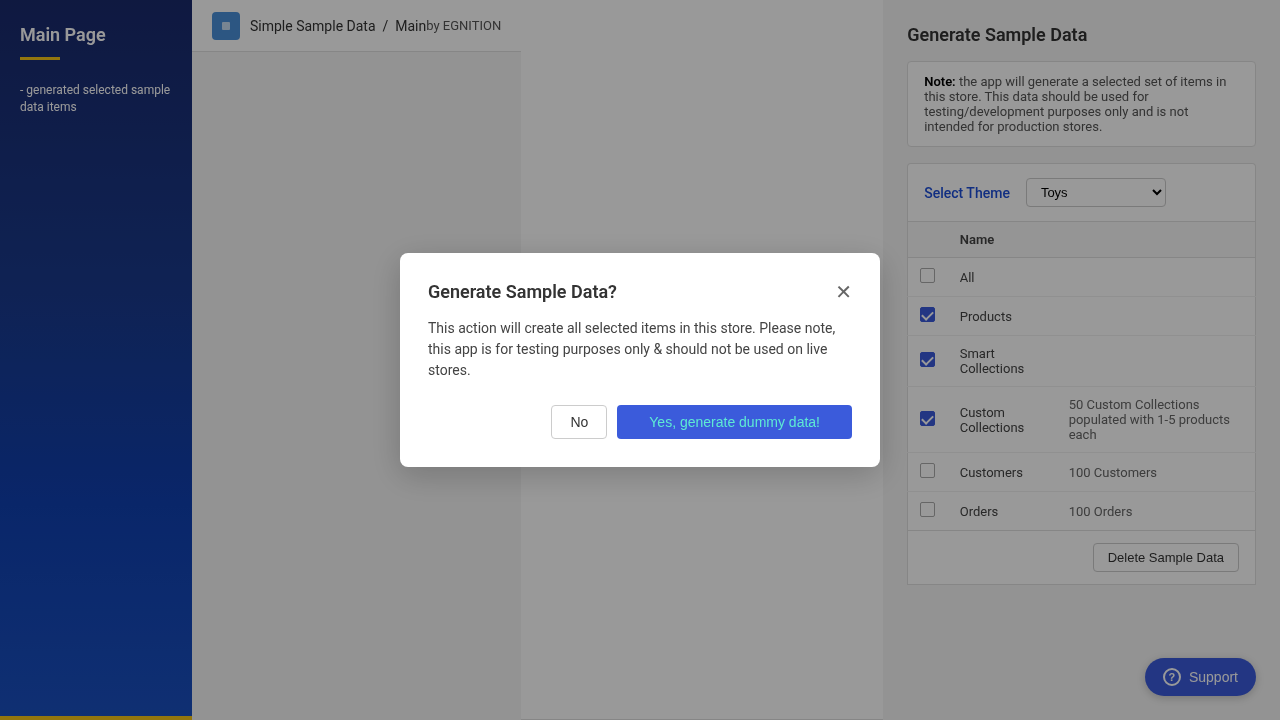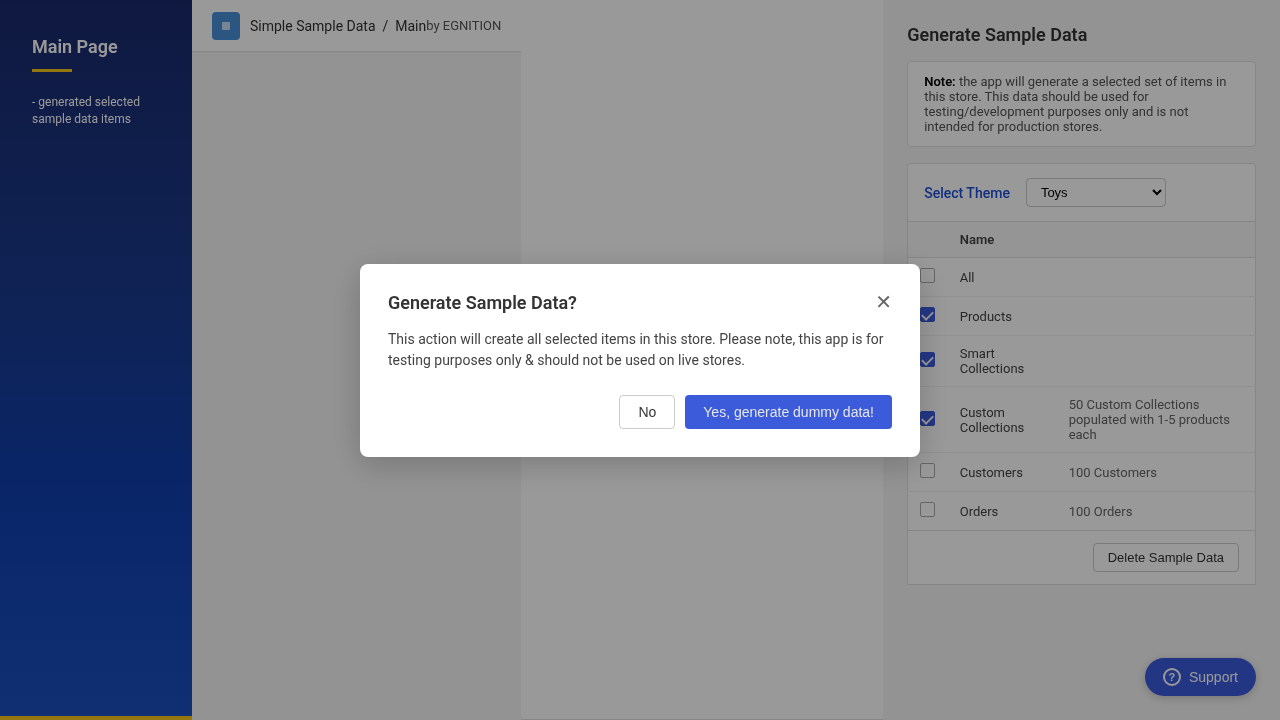--- a/index.html
+++ b/index.html
@@ -5,21 +5,21 @@
     * { box-sizing: border-box; margin: 0; padding: 0; }
     body { font-family: -apple-system, BlinkMacSystemFont, 'Segoe UI', Roboto, sans-serif; font-size: 14px; background: #f0f0f0; display: flex; height: 720px; overflow: hidden; }
 
     
     .sidebar {
       width: 192px;
       min-width: 192px;
       background: linear-gradient(180deg, #1a2a6c 0%, #1a3a8c 40%, #1040b0 70%, #1a50c0 100%);
       display: flex;
       flex-direction: column;
-      padding: 16px;
+      padding: 4px;
       position: relative;
     }
     .sidebar-title {
       color: white;
       font-size: 18px;
       font-weight: 600;
       padding: 20px 16px 12px;
     }
     .sidebar-yellow-bar {
       height: 3px;
@@ -295,21 +295,21 @@
       inset: 0;
       background: rgba(0,0,0,0.4);
       display: flex;
       align-items: center;
       justify-content: center;
       z-index: 1000;
     }
     .modal {
       background: white;
       border-radius: 8px;
-      width: 560px;
+      width: 480px;
       padding: 28px;
       position: relative;
       box-shadow: 0 8px 32px rgba(0,0,0,0.2);
     }
     .modal-header {
       display: flex;
       justify-content: space-between;
       align-items: center;
       margin-bottom: 16px;
     }
@@ -340,23 +340,23 @@
     .btn-no {
       padding: 8px 18px;
       border: 1px solid #ccc;
       background: white;
       border-radius: 4px;
       cursor: pointer;
       font-size: 14px;
       color: #333;
     }
     .btn-yes {
-      padding: 8px 18px;
+      padding: 8px 32px;
       background: #3b5bdb;
-      color: #e5e5e5;
+      color: #5eead4;
       border: none;
       border-radius: 4px;
       cursor: pointer;
       font-size: 14px;
       font-weight: 500;
     }
     .sidebar-bottom-bar {
       position: absolute;
       bottom: 0;
       left: 0;

